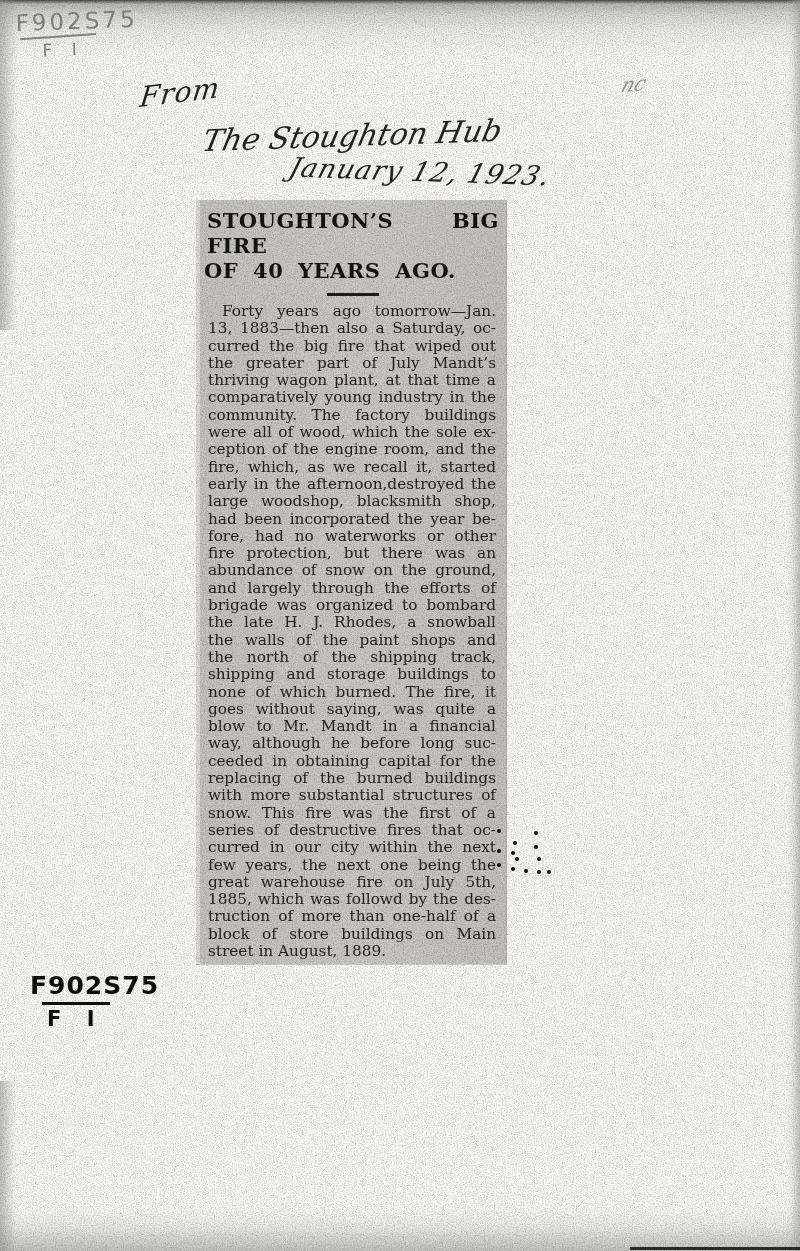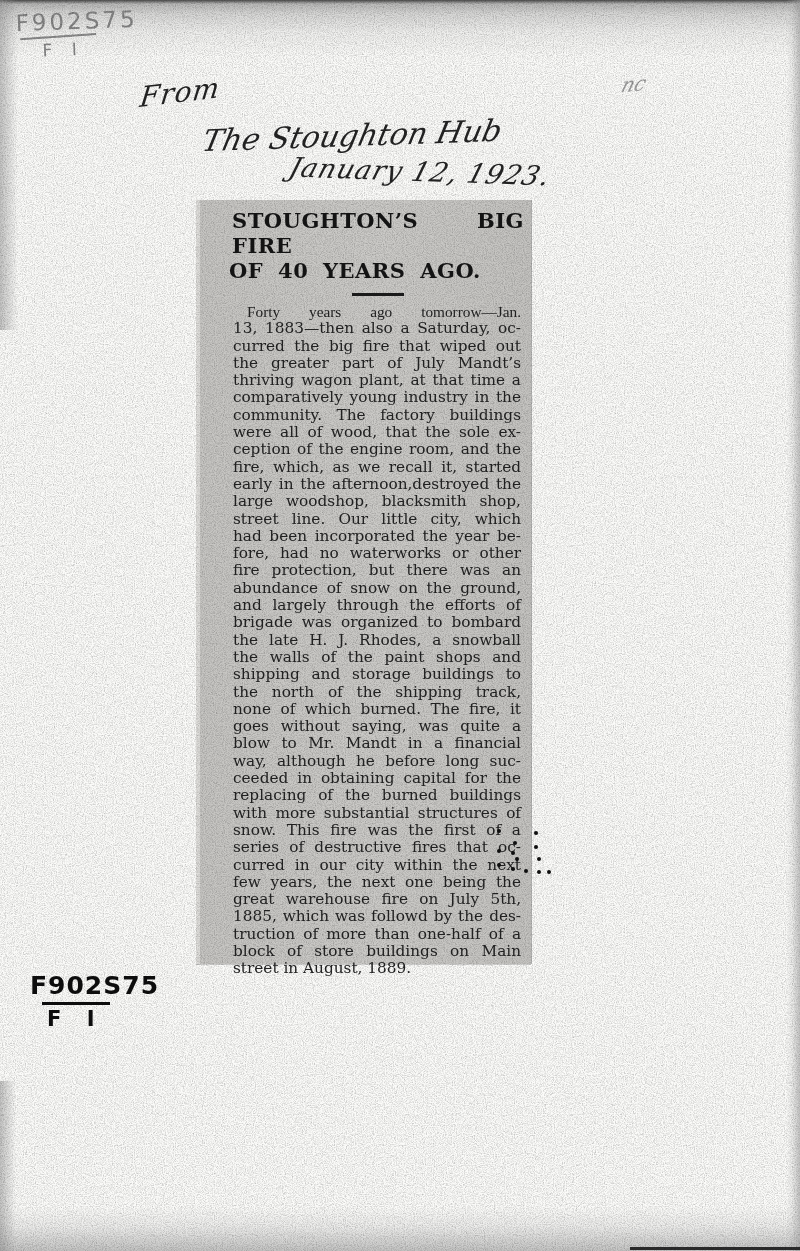--- a/index.html
+++ b/index.html
@@ -49,30 +49,30 @@
   .hw-from   { left:140px; top:76px;  font-size:28px; transform:rotate(-7deg) skewX(-14deg); letter-spacing:1px; }
   .hw-source { left:203px; top:118px; font-size:30px; transform:rotate(-2deg) skewX(-14deg); }
   .hw-date   { left:290px; top:156px; font-size:27px; transform:rotate(2deg) skewX(-14deg); letter-spacing:1px; }
   .hw-stray  { left:622px; top:72px;  font-size:20px; color:#9c9c9c; transform:rotate(-6deg) skewX(-22deg); }
 
   
   .clipping { position:absolute; left:196px; top:200px; width:306px; height:764px;
     background:linear-gradient(to right, #c6c5c2, #cbcac7 55%, #c4c3c0);
     border-left:4px solid #dddcd9;
     box-shadow:1px 0 0 rgba(90,90,90,.45), 0 1px 0 rgba(120,120,120,.3);
-    color:#242424;padding-left:25px; }
+    color:#242424; }
   .headline { padding:8px 4px 0 4px; font-weight:bold; color:#151515;
     font-size:21px; line-height:25px; }
   .headline-line1 { text-align:justify; text-align-last:justify; padding:0 3px; letter-spacing:.5px; }
   .headline-line2 { text-align:left; word-spacing:7px; letter-spacing:.5px; }
   .headline-rule { width:52px; height:3px; background:#1c1c1c; margin:10px auto 5px auto; }
   .body { padding:2px 10px 0 8px; font-size:15.3px; color:#232323; }
   .body .body-line { line-height:17.3px; text-align:justify; text-align-last:justify;
     white-space:normal; }
-  .body .body-line:first-child { text-indent:14px;font-family:Liberation Serif, serif; }
+  .body .body-line:first-child { text-indent:14px; }
   .body .body-line:last-child { text-align-last:left; }
 
   
   .ink-dots { position:absolute; left:497px; top:829px; width:4px; height:4px;
     border-radius:50%; background:#101010;
     box-shadow:
       16px 12px 0 #101010, 37px 2px 0 #101010, 0px 20px 0 #101010,
       14px 22px 0 #101010, 37px 16px 0 #101010, 18px 28px 0 #101010,
       40px 28px 0 #101010, 0px 34px 0 #101010, 14px 38px 0 #101010,
       27px 40px 0 #101010, 40px 41px 0 #101010, 50px 41px 0 #101010; }
@@ -107,36 +107,35 @@
     </div>
     <div class="headline-rule"></div>
     <div class="body">
         <div class="body-line">Forty years ago tomorrow—Jan.</div>
         <div class="body-line">13, 1883—then also a Saturday, oc-</div>
         <div class="body-line">curred the big fire that wiped out</div>
         <div class="body-line">the greater part of July Mandt’s</div>
         <div class="body-line">thriving wagon plant, at that time a</div>
         <div class="body-line">comparatively young industry in the</div>
         <div class="body-line">community. The factory buildings</div>
-        <div class="body-line">were all of wood, that the sole ex-</div>
+        <div class="body-line">were all of wood, which the sole ex-</div>
         <div class="body-line">ception of the engine room, and the</div>
         <div class="body-line">fire, which, as we recall it, started</div>
         <div class="body-line">early in the afternoon,destroyed the</div>
         <div class="body-line">large woodshop, blacksmith shop,</div>
-        <div class="body-line">street line. Our little city, which</div>
         <div class="body-line">had been incorporated the year be-</div>
         <div class="body-line">fore, had no waterworks or other</div>
         <div class="body-line">fire protection, but there was an</div>
         <div class="body-line">abundance of snow on the ground,</div>
         <div class="body-line">and largely through the efforts of</div>
         <div class="body-line">brigade was organized to bombard</div>
         <div class="body-line">the late H. J. Rhodes, a snowball</div>
         <div class="body-line">the walls of the paint shops and</div>
+        <div class="body-line">the north of the shipping track,</div>
         <div class="body-line">shipping and storage buildings to</div>
-        <div class="body-line">the north of the shipping track,</div>
         <div class="body-line">none of which burned. The fire, it</div>
         <div class="body-line">goes without saying, was quite a</div>
         <div class="body-line">blow to Mr. Mandt in a financial</div>
         <div class="body-line">way, although he before long suc-</div>
         <div class="body-line">ceeded in obtaining capital for the</div>
         <div class="body-line">replacing of the burned buildings</div>
         <div class="body-line">with more substantial structures of</div>
         <div class="body-line">snow. This fire was the first of a</div>
         <div class="body-line">series of destructive fires that oc-</div>
         <div class="body-line">curred in our city within the next</div>

